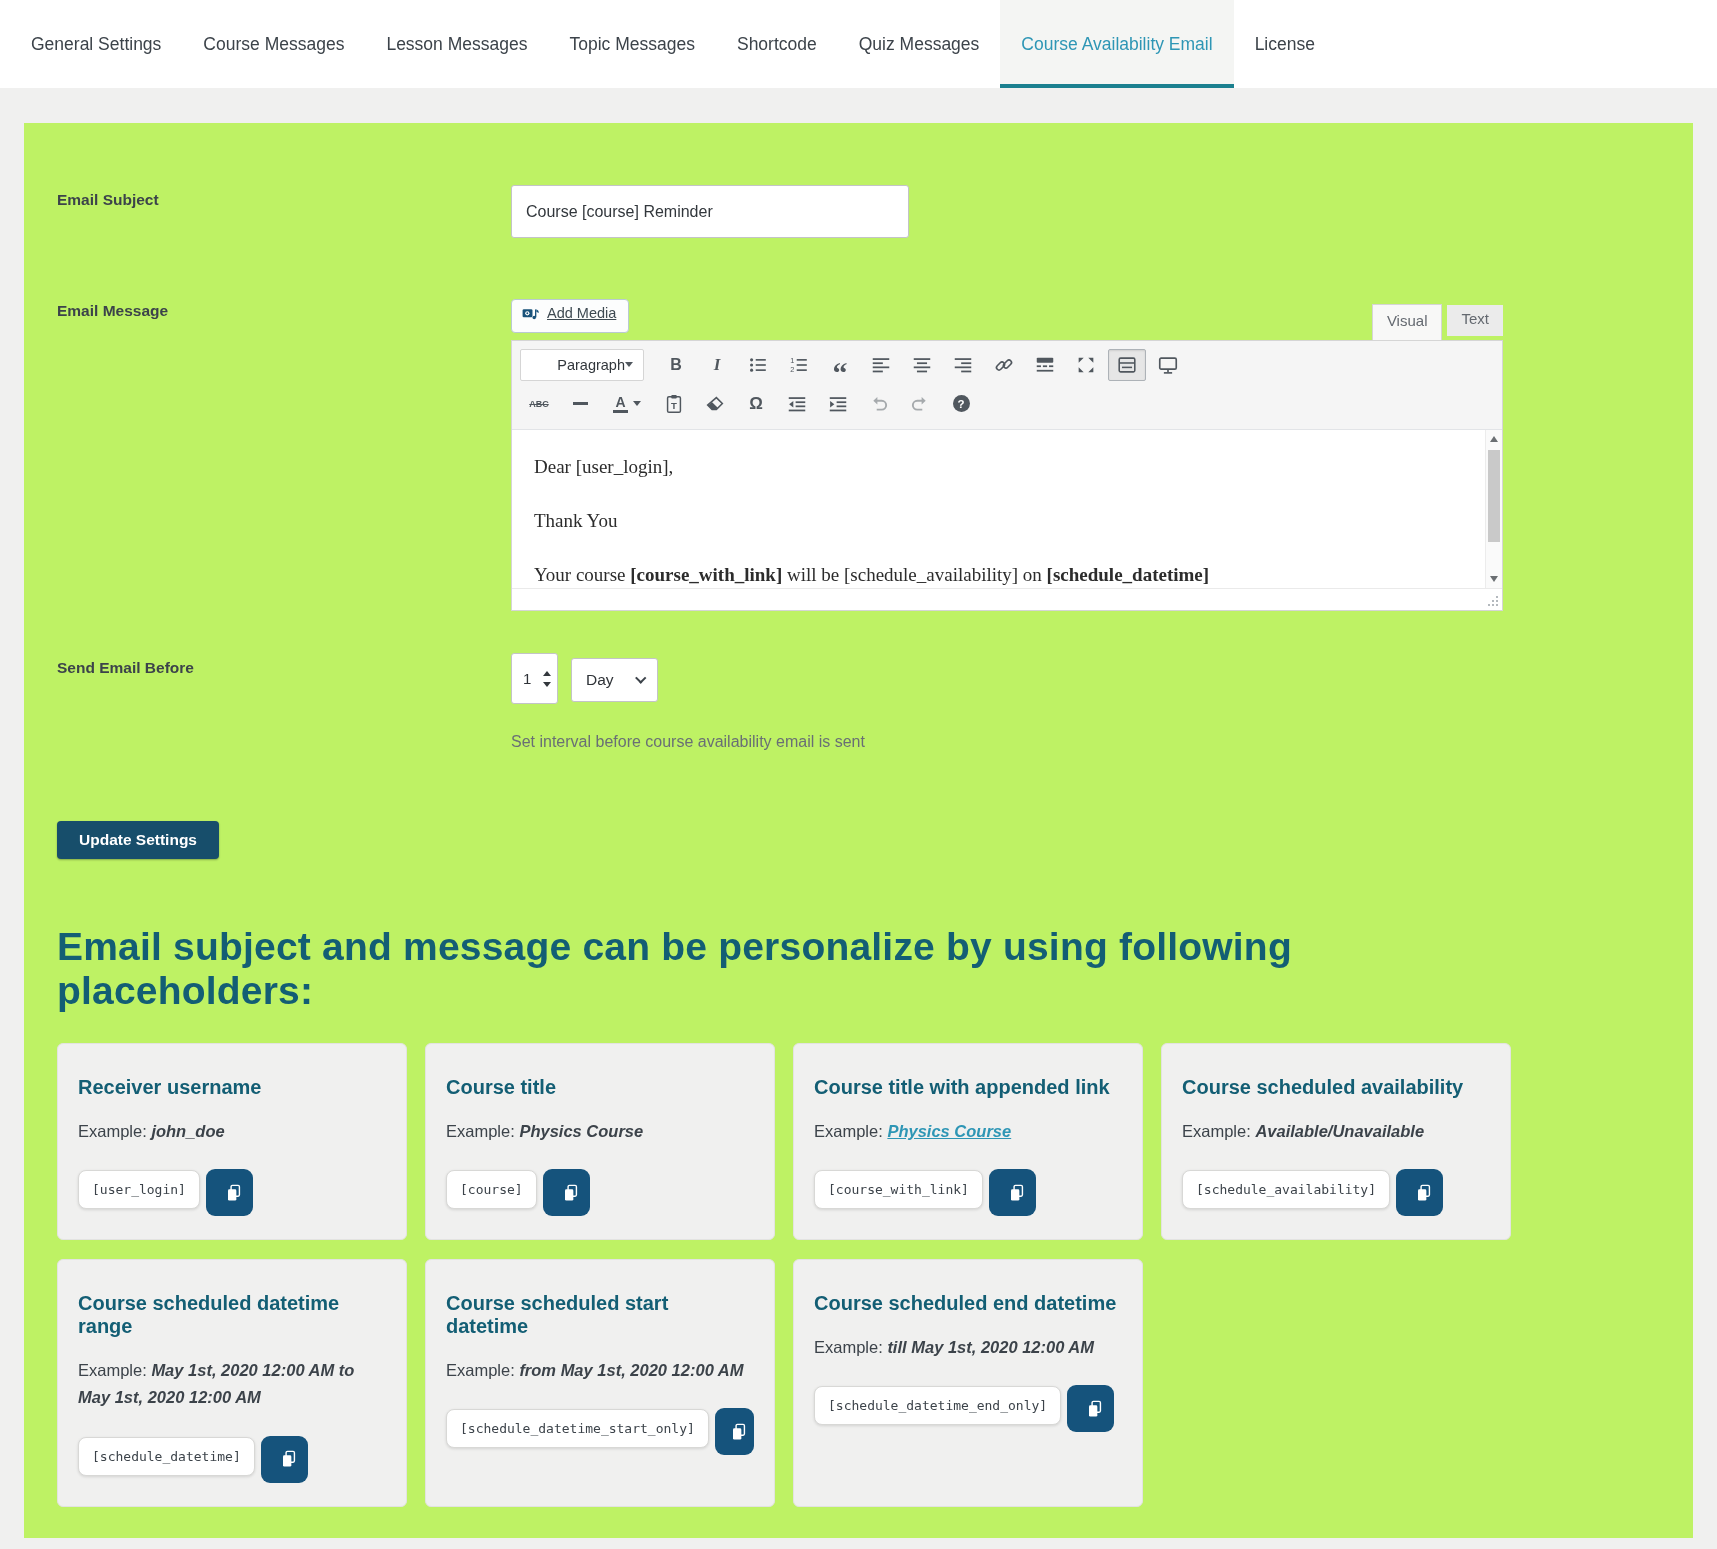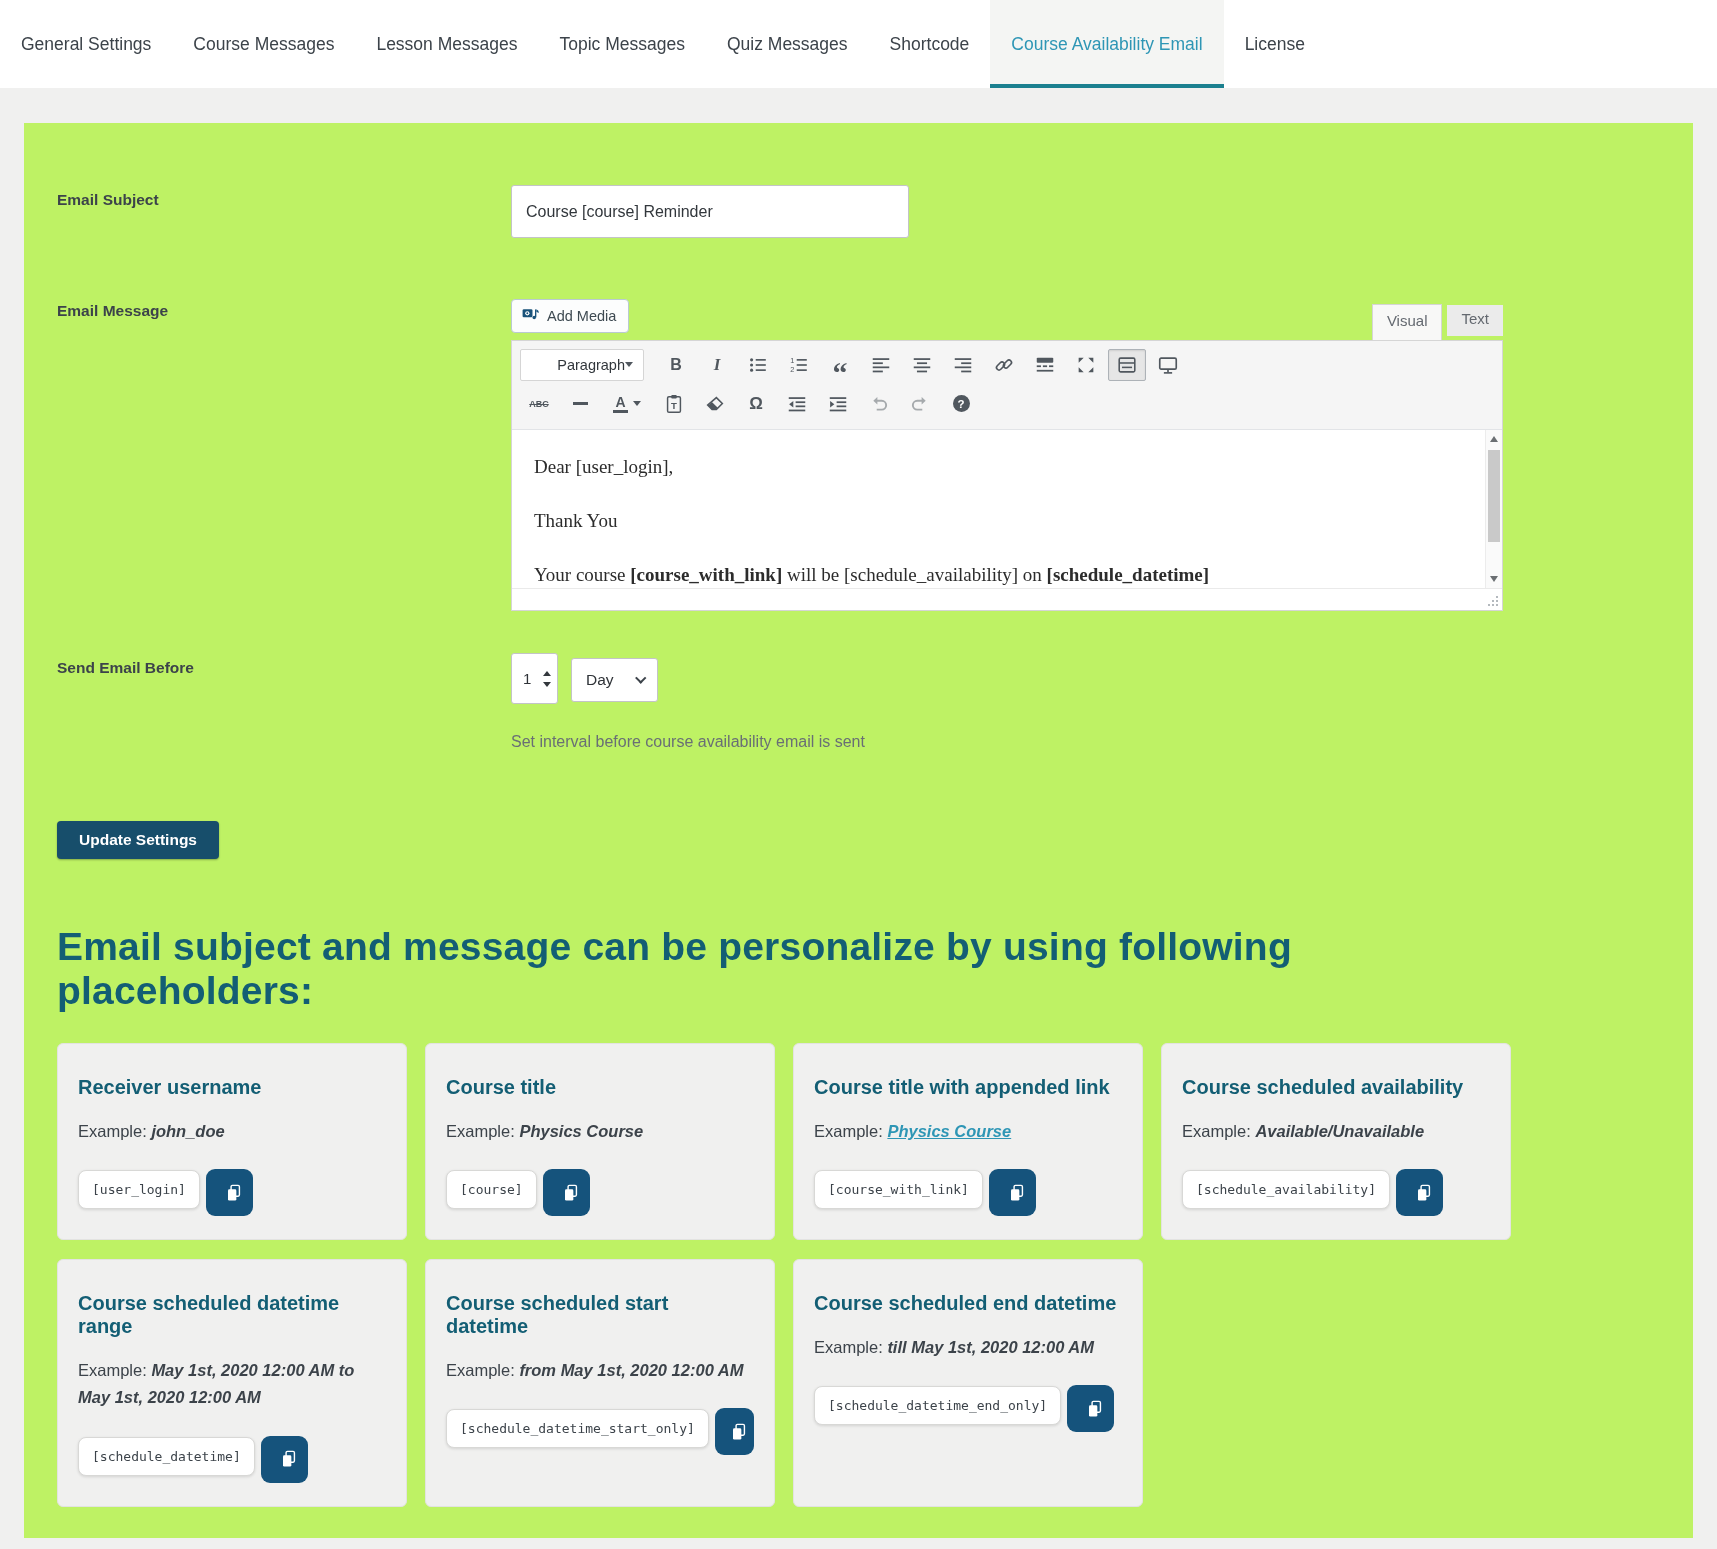--- a/index.html
+++ b/index.html
@@ -5,41 +5,41 @@
   * { box-sizing: border-box; margin: 0; padding: 0; }
   html,body { width:1717px; }
   body {
     height:1549px;
     background:#f0f0ef;
     font-family:"Liberation Sans", sans-serif;
     color:#3c434a;
     overflow:hidden;
   }
   
-  .tabbar { background:#fff; height:88px; display:flex; align-items:stretch; padding-left:0; }
+  .tabbar { background:#fff; height:88px; display:flex; align-items:stretch; padding-left:10px; }
   .tab { display:flex; align-items:center; padding:0 21px; font-size:17.5px; color:#3c434a; cursor:pointer; position:relative; white-space:nowrap; }
   .tab.active { background:#f4f5f3; color:#2e96b5; }
   .tab.active::after { content:""; position:absolute; left:0; right:0; bottom:0; height:4px; background:#1b808f; }
 
   
   .panel { background:#bef264; margin:35px 24px 0; padding:62px 180px 31px 33px; min-height:1265px; }
 
   .form-row { display:grid; grid-template-columns:454px auto; }
   .row-subject { margin-bottom:58px; }
   .field-label { font-size:15.5px; font-weight:bold; color:#3c434a; padding-top:6px; }
 
   .subject-input { width:398px; height:53px; border:1px solid #c3c4c7; border-radius:3px;
     font-size:16px; color:#32373c; padding:0 14px; background:#fff; font-family:inherit; }
 
   
   .editor-wrap { width:992px; }
   .editor-tools { display:flex; justify-content:space-between; align-items:flex-end; height:44px; }
-  .add-media-btn { display:inline-flex; align-items:center; gap:7px; background:#fcfdfd;
+  .add-media-btn { display:inline-flex; align-items:flex-start; gap:7px; background:#fcfdfd;
     border:1px solid #b9cad1; border-radius:4px; padding:5px 12px 5px 9px; font-size:14.5px;
-    color:#3e4a52; margin-bottom:7px; cursor:pointer; font-family:inherit; }
+    color:#3e4a52; margin-bottom:7px; cursor:pointer; font-family:inherit;text-decoration:underline; }
   .wp-switch { display:flex; gap:5px; align-items:flex-end; }
   .switch-tab { font-size:15px; color:#646970; padding:7px 14px; cursor:pointer; }
   .switch-tab.visual { background:#f8f8f7; border:1px solid #d5d5d5; border-bottom:none; height:36px; }
   .switch-tab.text { background:#ebebeb; height:31px; margin-bottom:4px; padding-top:5px; }
 
   .editor-box { border:1px solid #d5d5d5; background:#fff; }
   .toolbar { background:#f5f5f5; padding:4px 8px 6px; border-bottom:1px solid #e2e4e7; }
   .toolbar-row { display:flex; align-items:center; gap:3px; height:39px; }
   .para-select { width:124px; height:32px; background:#fff; border:1px solid #d5d5d5; border-radius:2px;
     display:flex; align-items:center; justify-content:flex-end; padding:0 10px;
@@ -105,22 +105,22 @@
     display:flex; align-items:center; justify-content:center; padding-left:9px; cursor:pointer; transform:translateY(3px); }
 </style>
 </head>
 <body>
 
 <nav class="tabbar">
   <div class="tab">General Settings</div>
   <div class="tab">Course Messages</div>
   <div class="tab">Lesson Messages</div>
   <div class="tab">Topic Messages</div>
+  <div class="tab">Shortcode</div>
   <div class="tab">Quiz Messages</div>
-  <div class="tab">Shortcode</div>
   <div class="tab active">Course Availability Email</div>
   <div class="tab">License</div>
 </nav>
 
 <main class="panel">
 
   
   <div class="form-row row-subject">
     <div class="field-label">Email Subject</div>
     <div>

